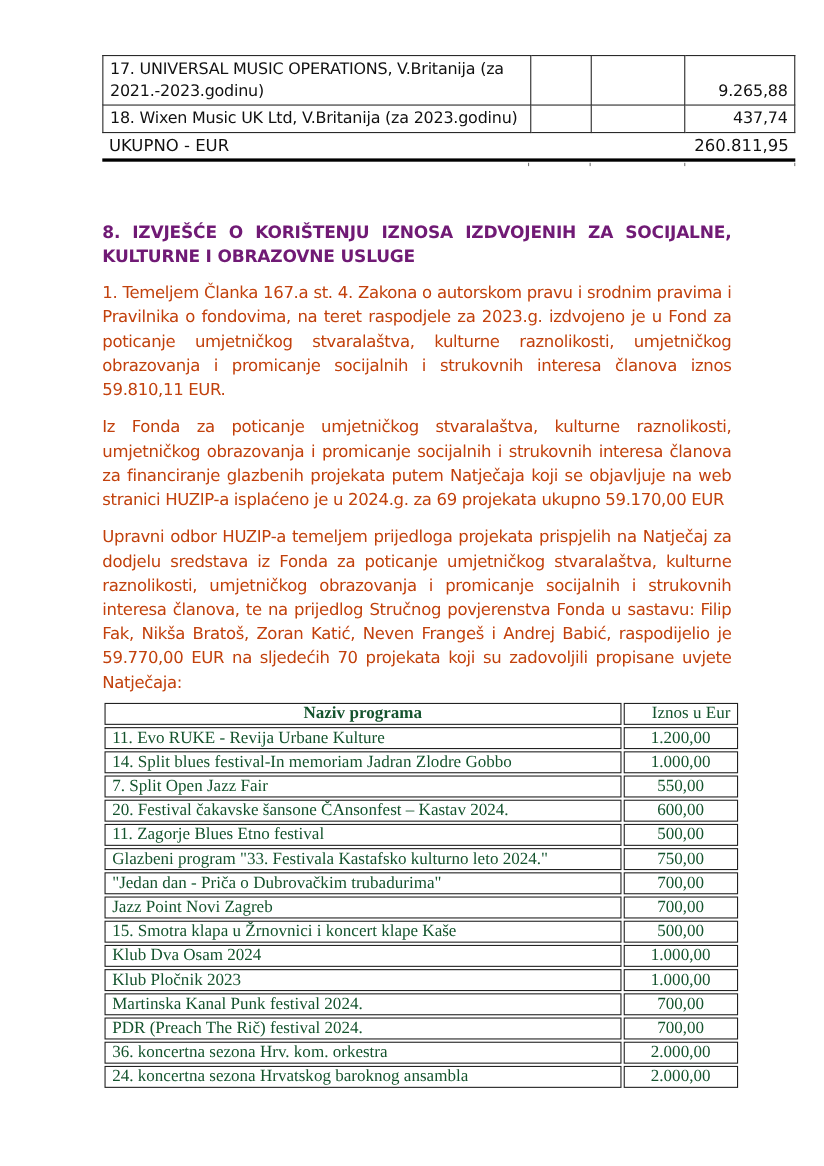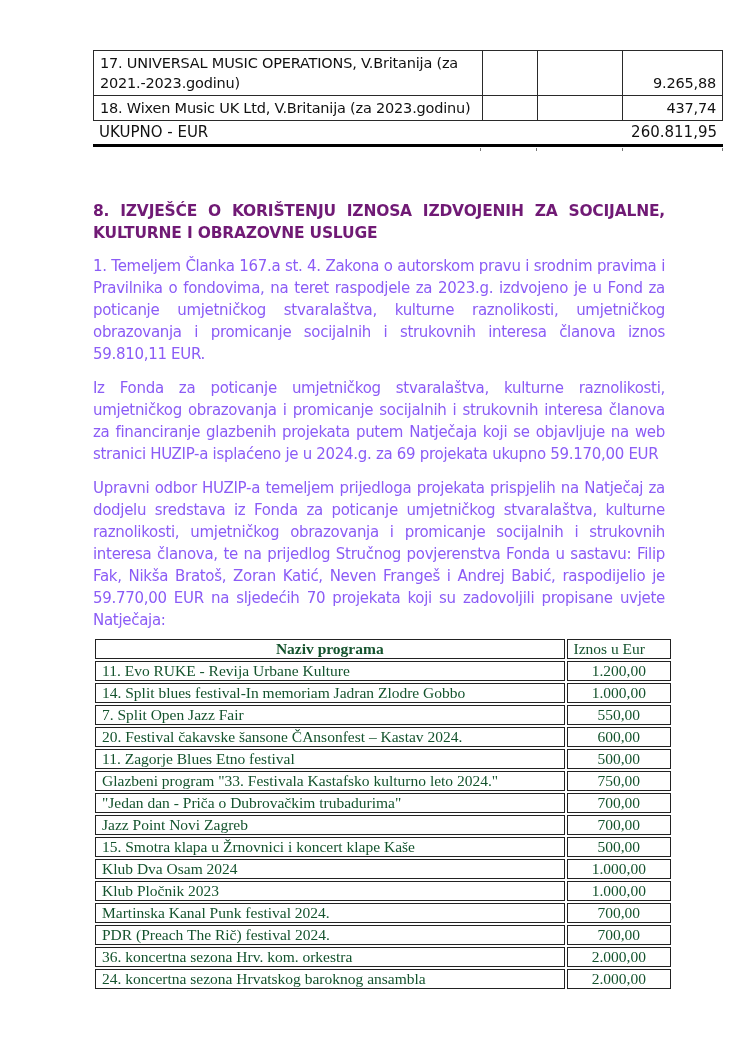--- a/index.html
+++ b/index.html
@@ -58,21 +58,21 @@
     letter-spacing: -0.2px;
     color: #701a75;
   }
   .para {
     width: 572px;
     margin-top: 11px;
     font-size: 15px;
     line-height: 22px;
     text-align: justify;
     letter-spacing: -0.3px;
-    color: #8b5cf6;
+    color: #c2410c;
   }
   .para + .para { margin-top: 12px; }
 
   
   table.t2 {
     margin-top: 6px;
     border-collapse: separate;
     border-spacing: 2px;
     table-layout: fixed;
     width: 580px;
@@ -84,21 +84,21 @@
     border: 1px solid #222;
     padding: 0 6px;
     height: 18px;
     line-height: 18px;
     vertical-align: middle;
     overflow: hidden;
     white-space: nowrap;
     font-weight: normal;
   }
   table.t2 th.name-h { font-weight: bold; text-align: center; }
-  table.t2 th.amt-h  { text-align: left; }
+  table.t2 th.amt-h  { text-align: right; }
   table.t2 td.amt    { text-align: center; }
   .t2-c1 { width: 463px; }
   .t2-c2 { width: 103px; }
 </style>
 </head>
 <body>
 
 <div class="page">
   <div class="content">
 

